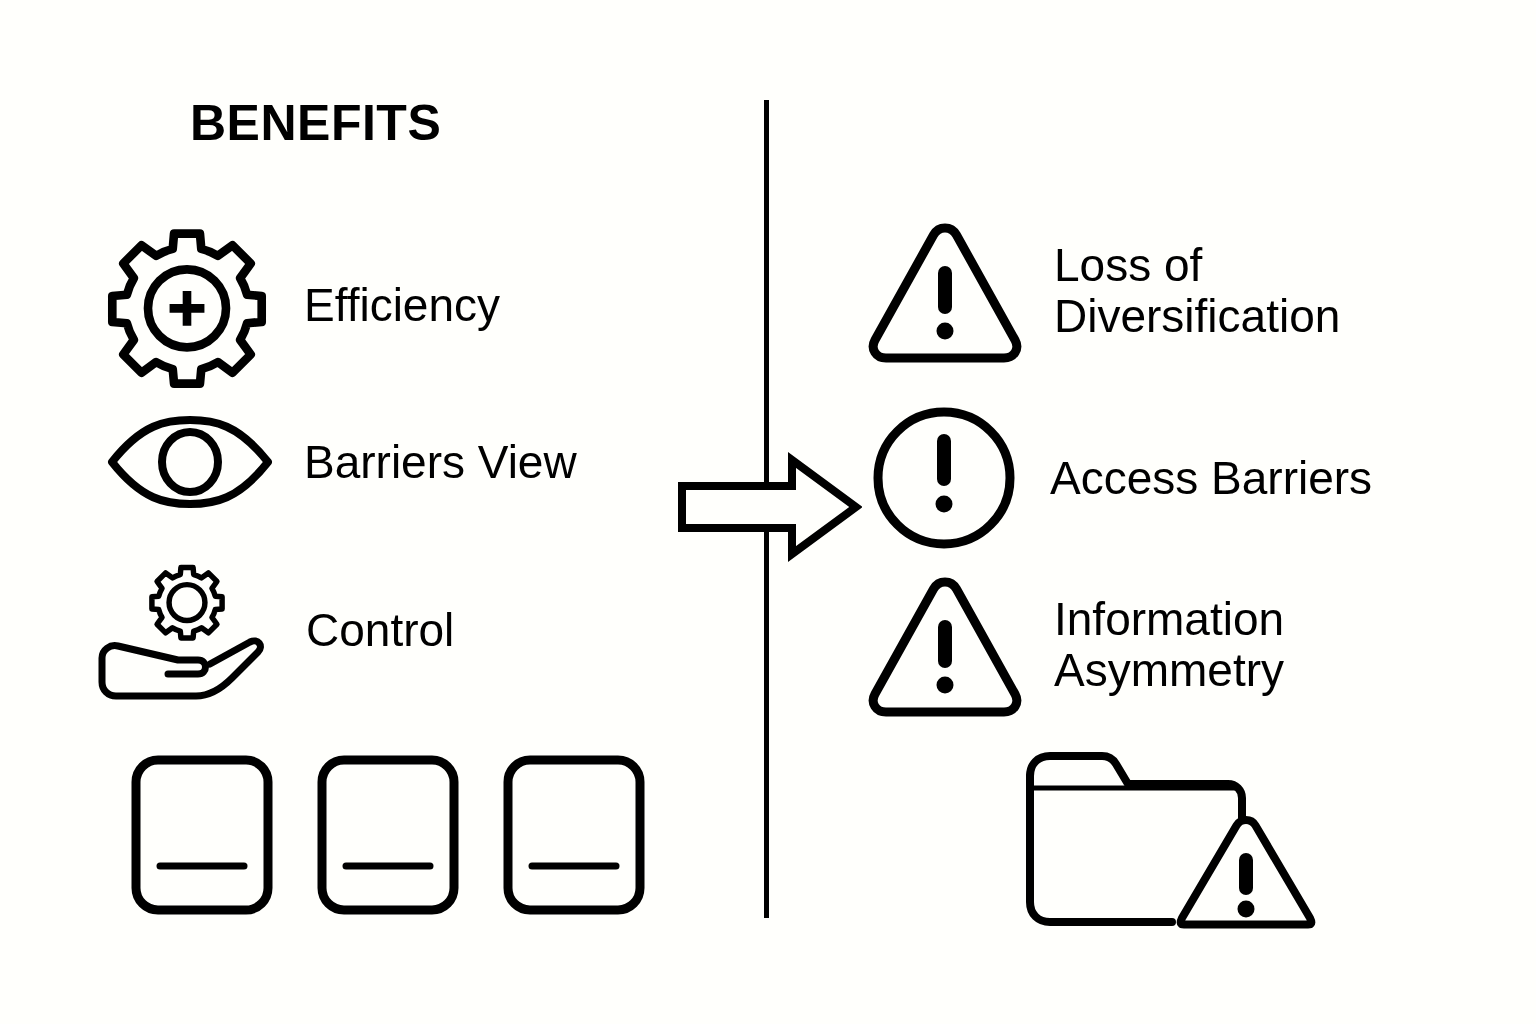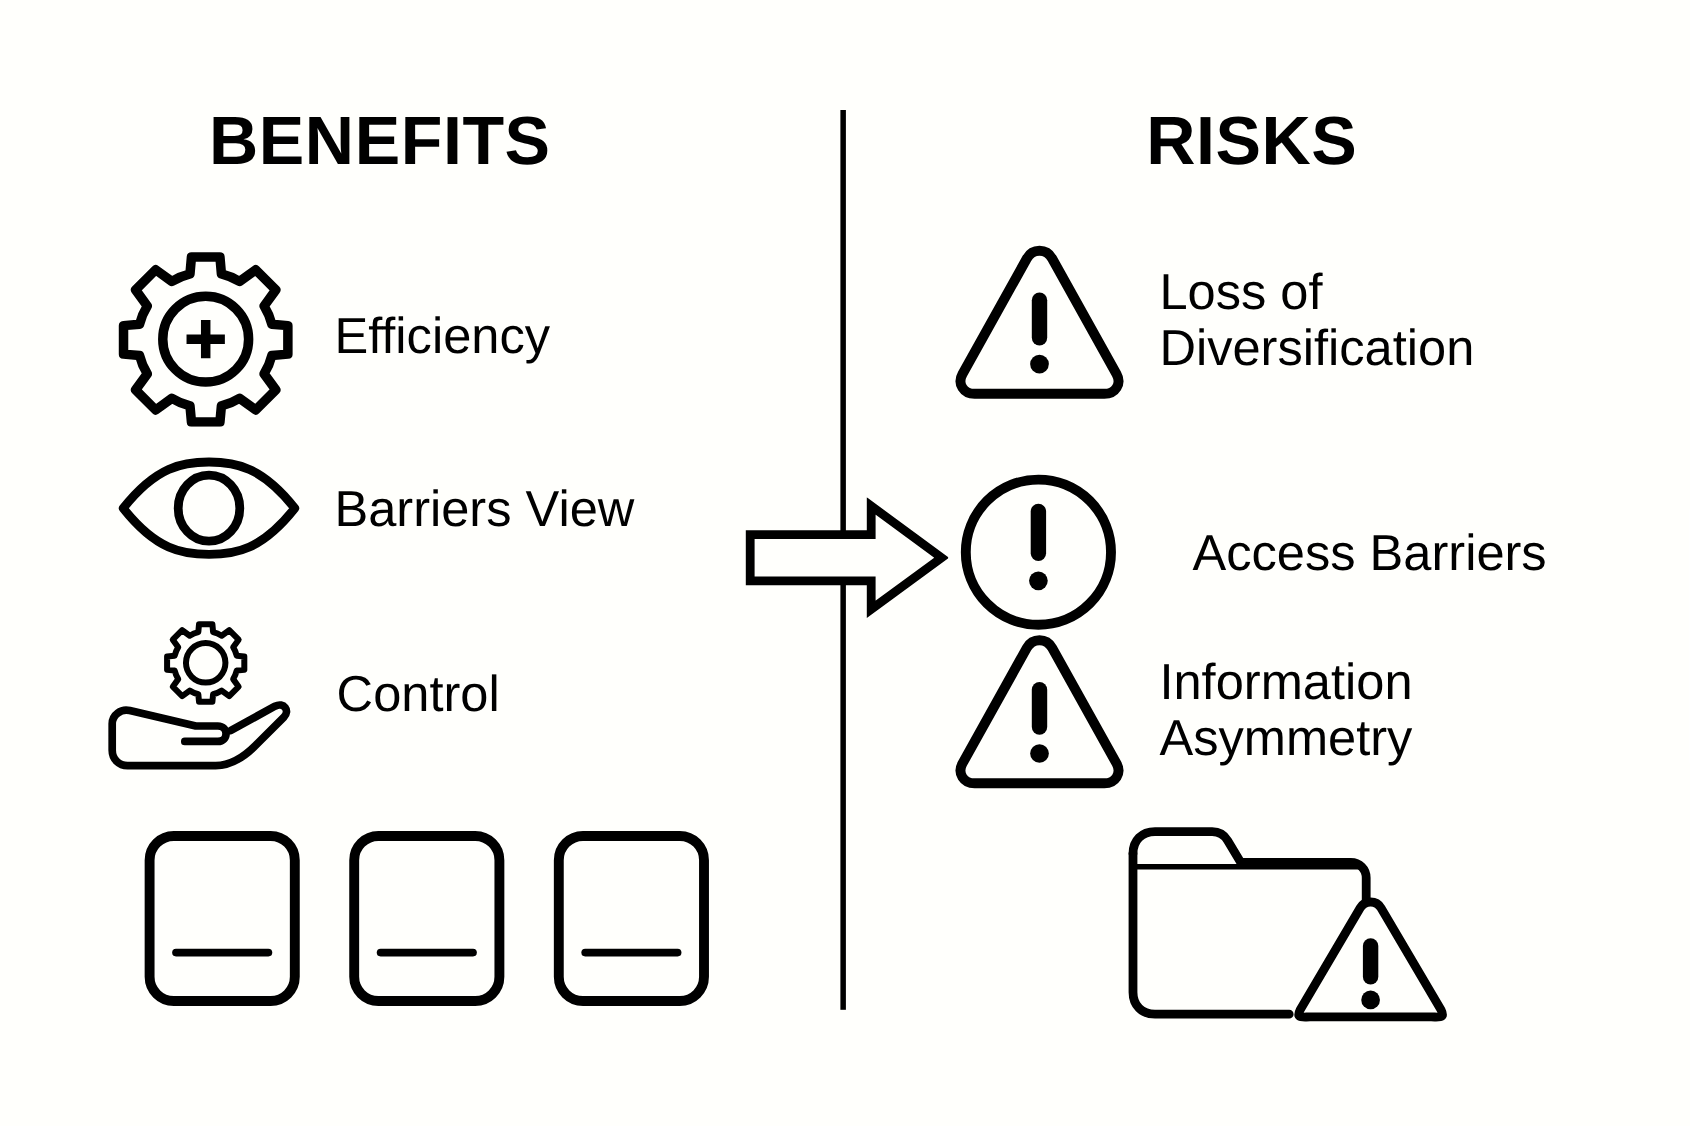--- a/index.html
+++ b/index.html
@@ -16,21 +16,21 @@
     height: 1024px;
     background: #fffffc;
     overflow: hidden;
   }
 
   
   .col-title {
     position: absolute;
     font-family: "Liberation Sans", sans-serif;
     font-weight: bold;
-    font-size: 62px;
+    font-size: 50px;
     letter-spacing: 0.5px;
     color: #000000;
     line-height: 1;
     white-space: nowrap;
   }
   #benefits-title { left: 190px; top: 98px; }
   #risks-title    { left: 1042px; top: 98px; }
 
   
   #divider {
@@ -64,21 +64,21 @@
   #row-efficiency    { left: 104px; top: 222px; }
   #row-holistic-view { left: 104px; top: 412px; }
   #row-control       { left: 92px;  top: 560px; }
 
   #row-efficiency    .row-label { margin-left: 34px; }
   #row-holistic-view .row-label { margin-left: 28px; }
   #row-control       .row-label { margin-left: 34px; }
 
   
   #row-loss-diversification { left: 866px; top: 218px; }
-  #row-access-barriers      { left: 872px; top: 430px; gap: 34px; }
+  #row-access-barriers      { left: 872px; top: 406px; }
   #row-information-asymmetry{ left: 866px; top: 572px; }
 
   #row-loss-diversification  .row-label { margin-left: 30px; }
   #row-access-barriers       .row-label { margin-left: 34px; }
   #row-information-asymmetry .row-label { margin-left: 30px; }
 
   
   #flow-arrow {
     position: absolute;
     left: 676px;
@@ -103,21 +103,20 @@
 
   svg { display: block; }
 </style>
 </head>
 <body>
 
 <div id="canvas">
 
   <div class="col-title" id="benefits-title">BENEFITS</div>
 
-  <div class="col-title" id="risks-title">RISKS</div>
 
   <div id="divider"></div>
 
   <div class="row" id="row-efficiency">
     <span class="row-icon">
       <svg width="166" height="166" viewBox="0 0 100 100">
         <path fill="none" stroke="#000" stroke-width="5.2" stroke-linejoin="round" stroke-linecap="round" d="M42.2,7 L57.8,7 L58.6,16.2
                  A35,35 0 0 1 68.6,20.4
                  L77.4,14 L88.4,25 L82,33.8
                  A35,35 0 0 1 86.2,43.8 L95,44.6 L95,60.2 L86.2,61

